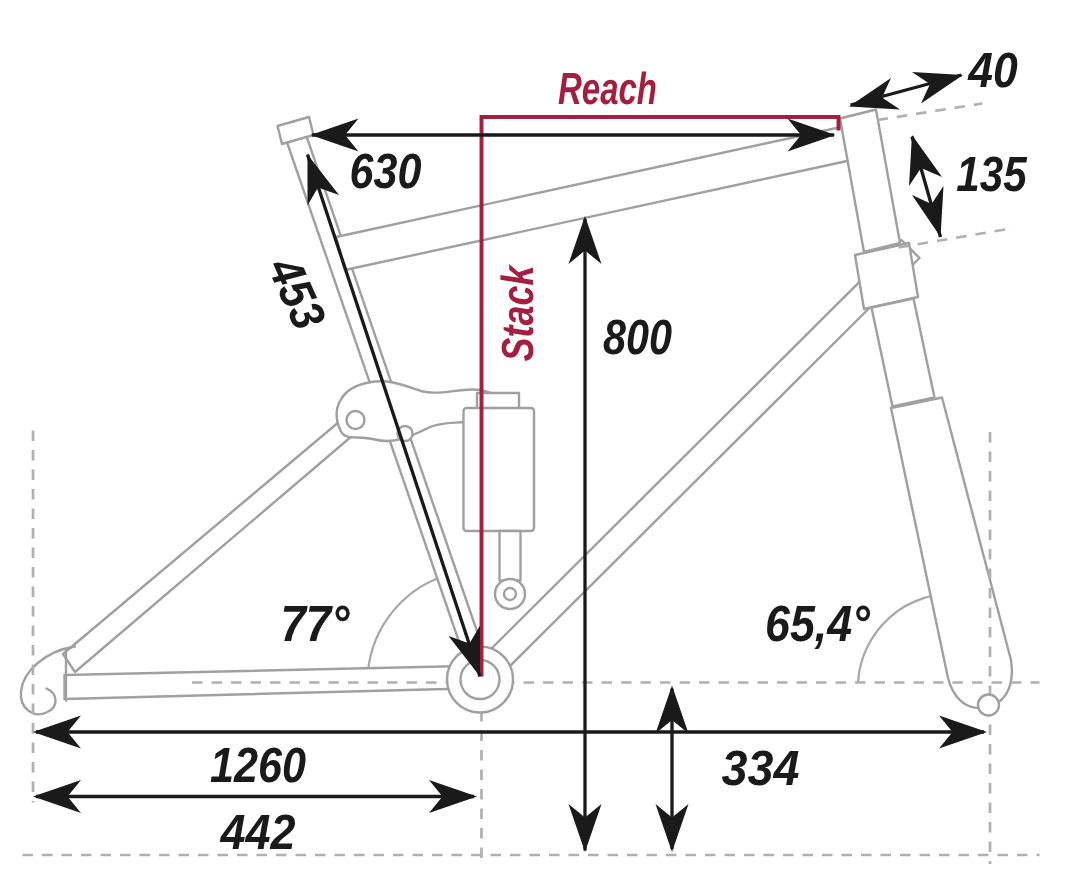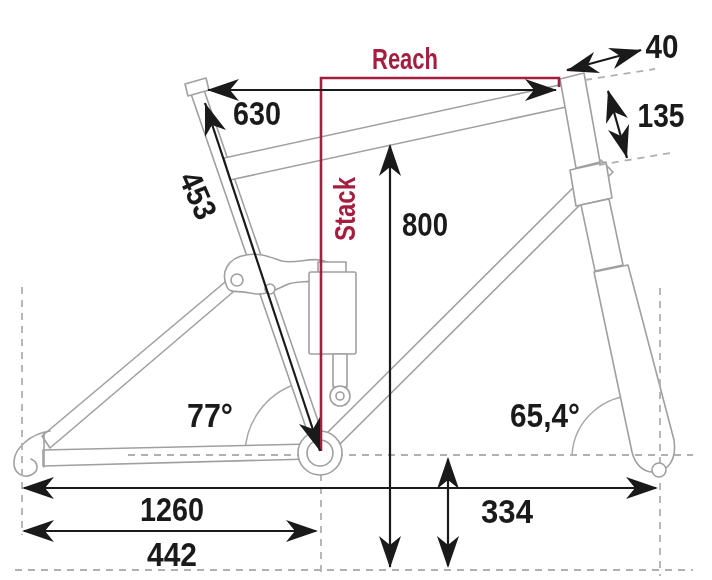--- a/index.html
+++ b/index.html
@@ -1,17 +1,17 @@
 <!DOCTYPE html>
 <html><head>
 <meta charset="utf-8">
 <style>
   html,body{margin:0;padding:0;background:#ffffff;}
   .stage{position:relative;width:712px;height:580px;background:#ffffff;overflow:hidden;
-         font-family:"Liberation Sans",sans-serif;}
+         font-family:"Liberation Sans",sans-serif;font-style:italic;}
   svg text{font-family:"Liberation Sans",sans-serif;font-weight:700;}
   .dim-text{fill:#1a1a1a;}
   .accent-text{fill:#a61e3f;}
   .tube{fill:#ffffff;stroke:#a0a0a0;stroke-width:1.6;stroke-linejoin:round;}
   .thin{fill:none;stroke:#a0a0a0;stroke-width:1.6;stroke-linecap:round;}
   .arc{fill:none;stroke:#a8a8a8;stroke-width:1.5;}
   .dash{fill:none;stroke:#b0b0b0;stroke-width:1.8;stroke-dasharray:7 6;}
   .dimline{stroke:#1a1a1a;stroke-width:2.2;fill:none;}
   .head{fill:#1a1a1a;stroke:none;}
   .redline{fill:none;stroke:#a61e3f;stroke-width:2.6;}

